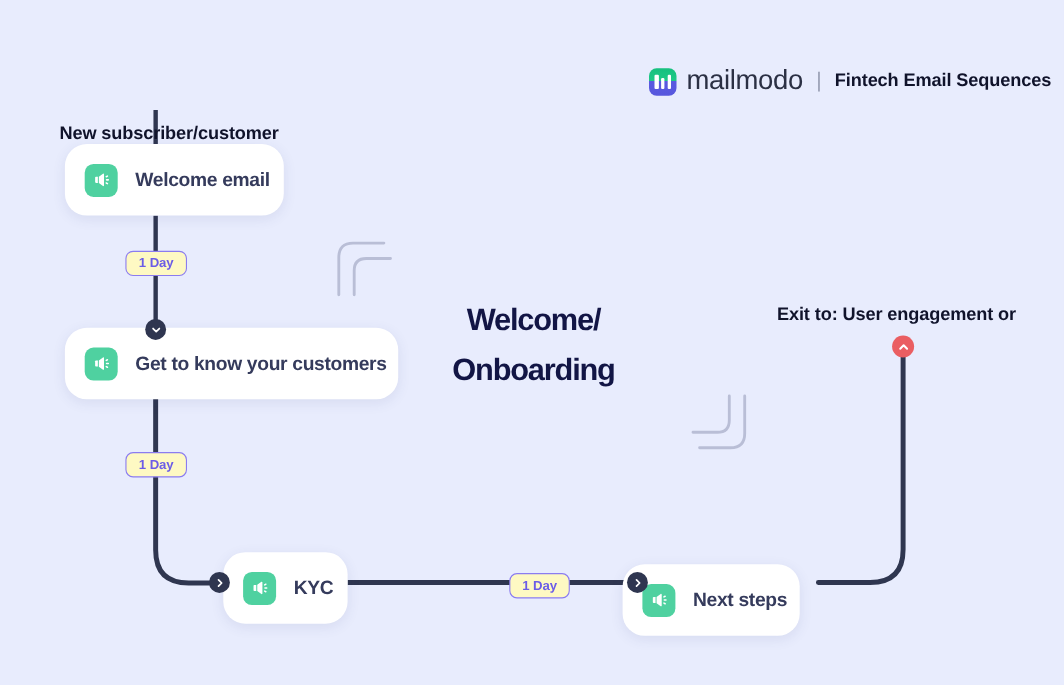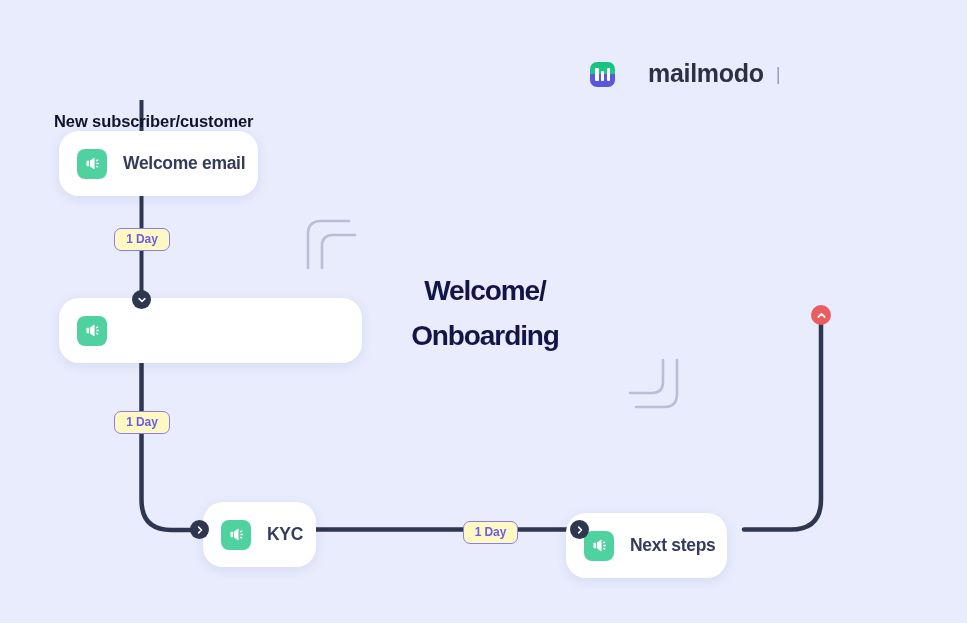--- a/index.html
+++ b/index.html
@@ -54,24 +54,23 @@
     display: block;
   }
   .brand-logo i.b1 { left: 5px;  top: 6px;  width: 3.5px; height: 13px; }
   .brand-logo i.b2 { left: 10.8px; top: 9.5px; width: 3.5px; height: 9.5px; }
   .brand-logo i.b3 { left: 16.6px; top: 6px;  width: 3.5px; height: 13px; }
 
   .brand-word {
     font-size: 25px;
     color: #2b3044;
     letter-spacing: -0.3px;
-    font-weight: 700;
+    font-weight: 400;
     line-height: 1;
     padding-bottom: 2px;
-    margin-left: 24px;
   }
   .brand-sep {
     color: #9aa0b5;
     font-size: 19px;
     font-weight: 400;
     padding: 0 3px 2px 3px;
     line-height: 1;
   }
   .brand-sub {
     font-size: 16.5px;
@@ -225,24 +224,26 @@
   </div>
 
   <div class="brand">
     <span class="brand-logo">
       <i class="b1"></i>
         <i class="b2"></i>
         <i class="b3"></i>
     </span>
     <span class="brand-word">mailmodo</span>
     <span class="brand-sep">|</span>
+    <span class="brand-sub">Fintech Email Sequences</span>
   </div>
 
   <div class="caption" id="caption-start">New subscriber/customer</div>
   <div class="caption" id="caption-exit">
+    <div>Exit to: User engagement or</div>
   </div>
 
   <div id="flow-title">
     <div>Welcome/</div>
     <div>Onboarding</div>
   </div>
 
   <div class="node" id="node-welcome">
     <span class="node-icon">
       <svg width="17" height="17" viewBox="0 0 24 24" fill="#ffffff">
@@ -259,20 +260,21 @@
   <div class="node" id="node-getknow">
     <span class="node-icon">
       <svg width="17" height="17" viewBox="0 0 24 24" fill="#ffffff">
         <path d="M3.5,9.2 L3.5,14.8 C3.5,15.4 4,15.9 4.6,15.9 L7,15.9 L7,8.1 L4.6,8.1 C4,8.1 3.5,8.6 3.5,9.2 Z"></path>
         <path d="M8.3,8 L13.6,4.1 C14.1,3.7 14.9,4.1 14.9,4.8 L14.9,19.2 C14.9,19.9 14.1,20.3 13.6,19.9 L8.3,16 L8.3,8 Z"></path>
         <rect x="17.2" y="11" width="4.2" height="2" rx="1"></rect>
         <rect x="16.7" y="6.6" width="3.7" height="2" rx="1" transform="rotate(-28 18.5 7.6)"></rect>
         <rect x="16.7" y="15.4" width="3.7" height="2" rx="1" transform="rotate(28 18.5 16.4)"></rect>
       </svg>
     </span>
+    <span class="node-label">Get to know your customers</span>
   </div>
 
   <div class="node" id="node-kyc">
     <span class="node-icon">
       <svg width="17" height="17" viewBox="0 0 24 24" fill="#ffffff">
         <path d="M3.5,9.2 L3.5,14.8 C3.5,15.4 4,15.9 4.6,15.9 L7,15.9 L7,8.1 L4.6,8.1 C4,8.1 3.5,8.6 3.5,9.2 Z"></path>
         <path d="M8.3,8 L13.6,4.1 C14.1,3.7 14.9,4.1 14.9,4.8 L14.9,19.2 C14.9,19.9 14.1,20.3 13.6,19.9 L8.3,16 L8.3,8 Z"></path>
         <rect x="17.2" y="11" width="4.2" height="2" rx="1"></rect>
         <rect x="16.7" y="6.6" width="3.7" height="2" rx="1" transform="rotate(-28 18.5 7.6)"></rect>
         <rect x="16.7" y="15.4" width="3.7" height="2" rx="1" transform="rotate(28 18.5 16.4)"></rect>

